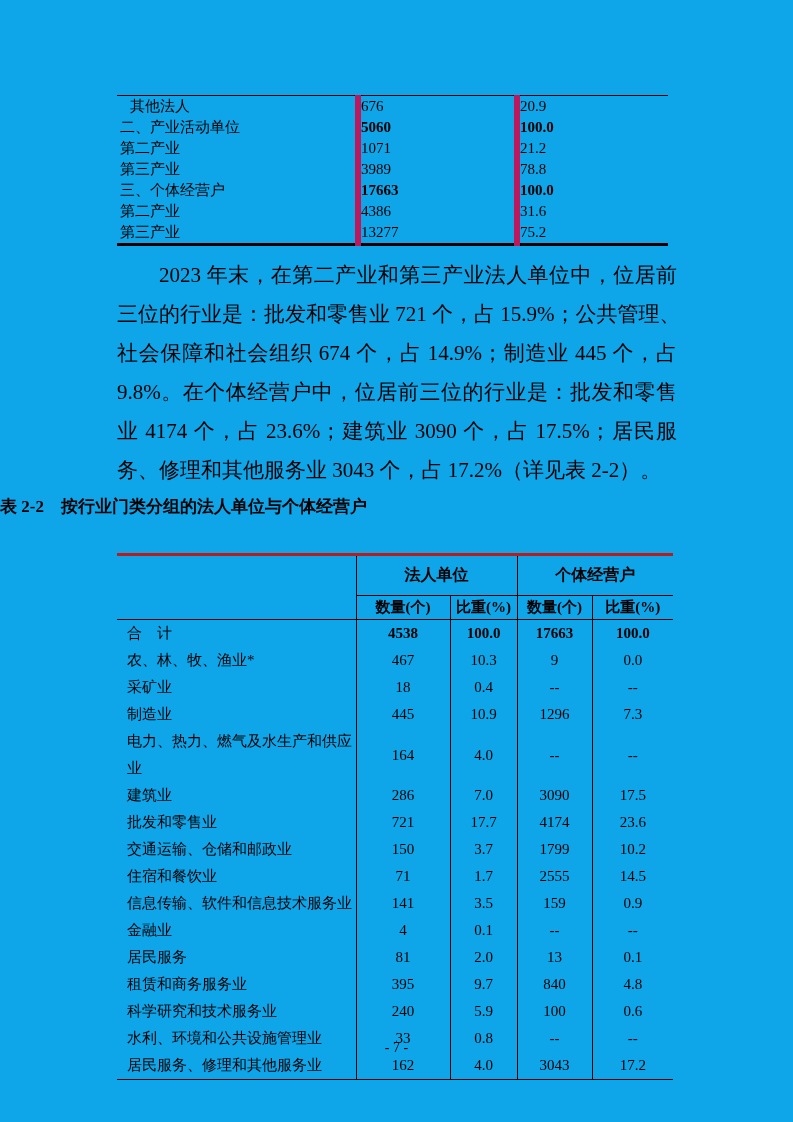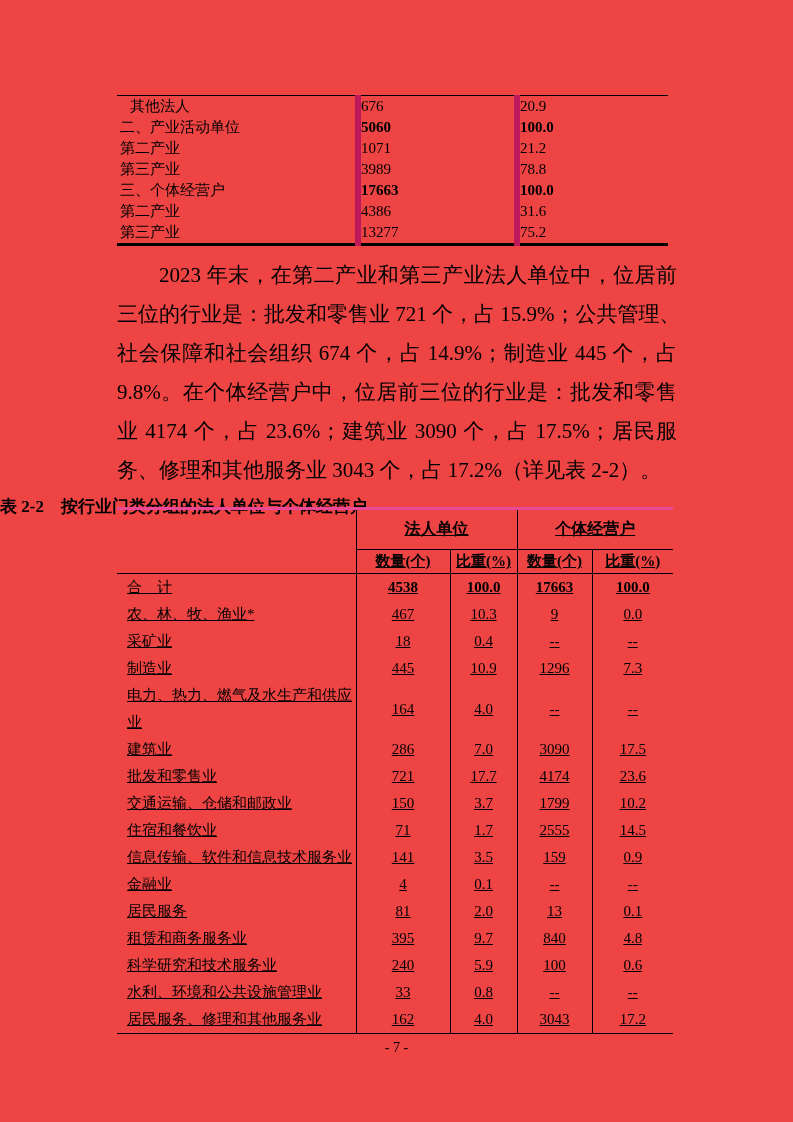--- a/index.html
+++ b/index.html
@@ -1,21 +1,21 @@
 <!DOCTYPE html>
 <html><head>
 <meta charset="utf-8">
 <style>
   * { margin: 0; padding: 0; box-sizing: border-box; }
   html, body { background: #ffffff; }
   .page {
     position: relative;
     width: 793px;
     height: 1122px;
-    background: #ef4444;
+    background: #0ea5e9;
     color: #000000;
     font-family: "Liberation Serif", "DejaVu Serif", serif;
     overflow: hidden;
   }
 
   
   .cont-table {
     position: absolute;
     left: 117px;
     top: 95px;
@@ -53,28 +53,27 @@
     text-align: left;
     font-size: 17px;
     font-weight: bold;
     line-height: 22px;
   }
 
   
   .main-table {
     position: absolute;
     left: 117px;
-    top: 507px;
+    top: 553px;
     width: 556px;
     border-collapse: collapse;
     table-layout: fixed;
-    border-top: 3px solid #ec4899;
+    border-top: 3px solid #b91c1c;
     border-bottom: 1px solid #000;
     font-size: 15px;
-    text-decoration: underline;
   }
   .main-table th, .main-table td { padding: 0; }
   .main-table th.corner { border-bottom: 1px solid #000; }
   .main-table th.grp {
     height: 41px;
     font-weight: bold;
     font-size: 16px;
     text-align: center;
     border-left: 1px solid #000;
     border-bottom: 1px solid #000;

